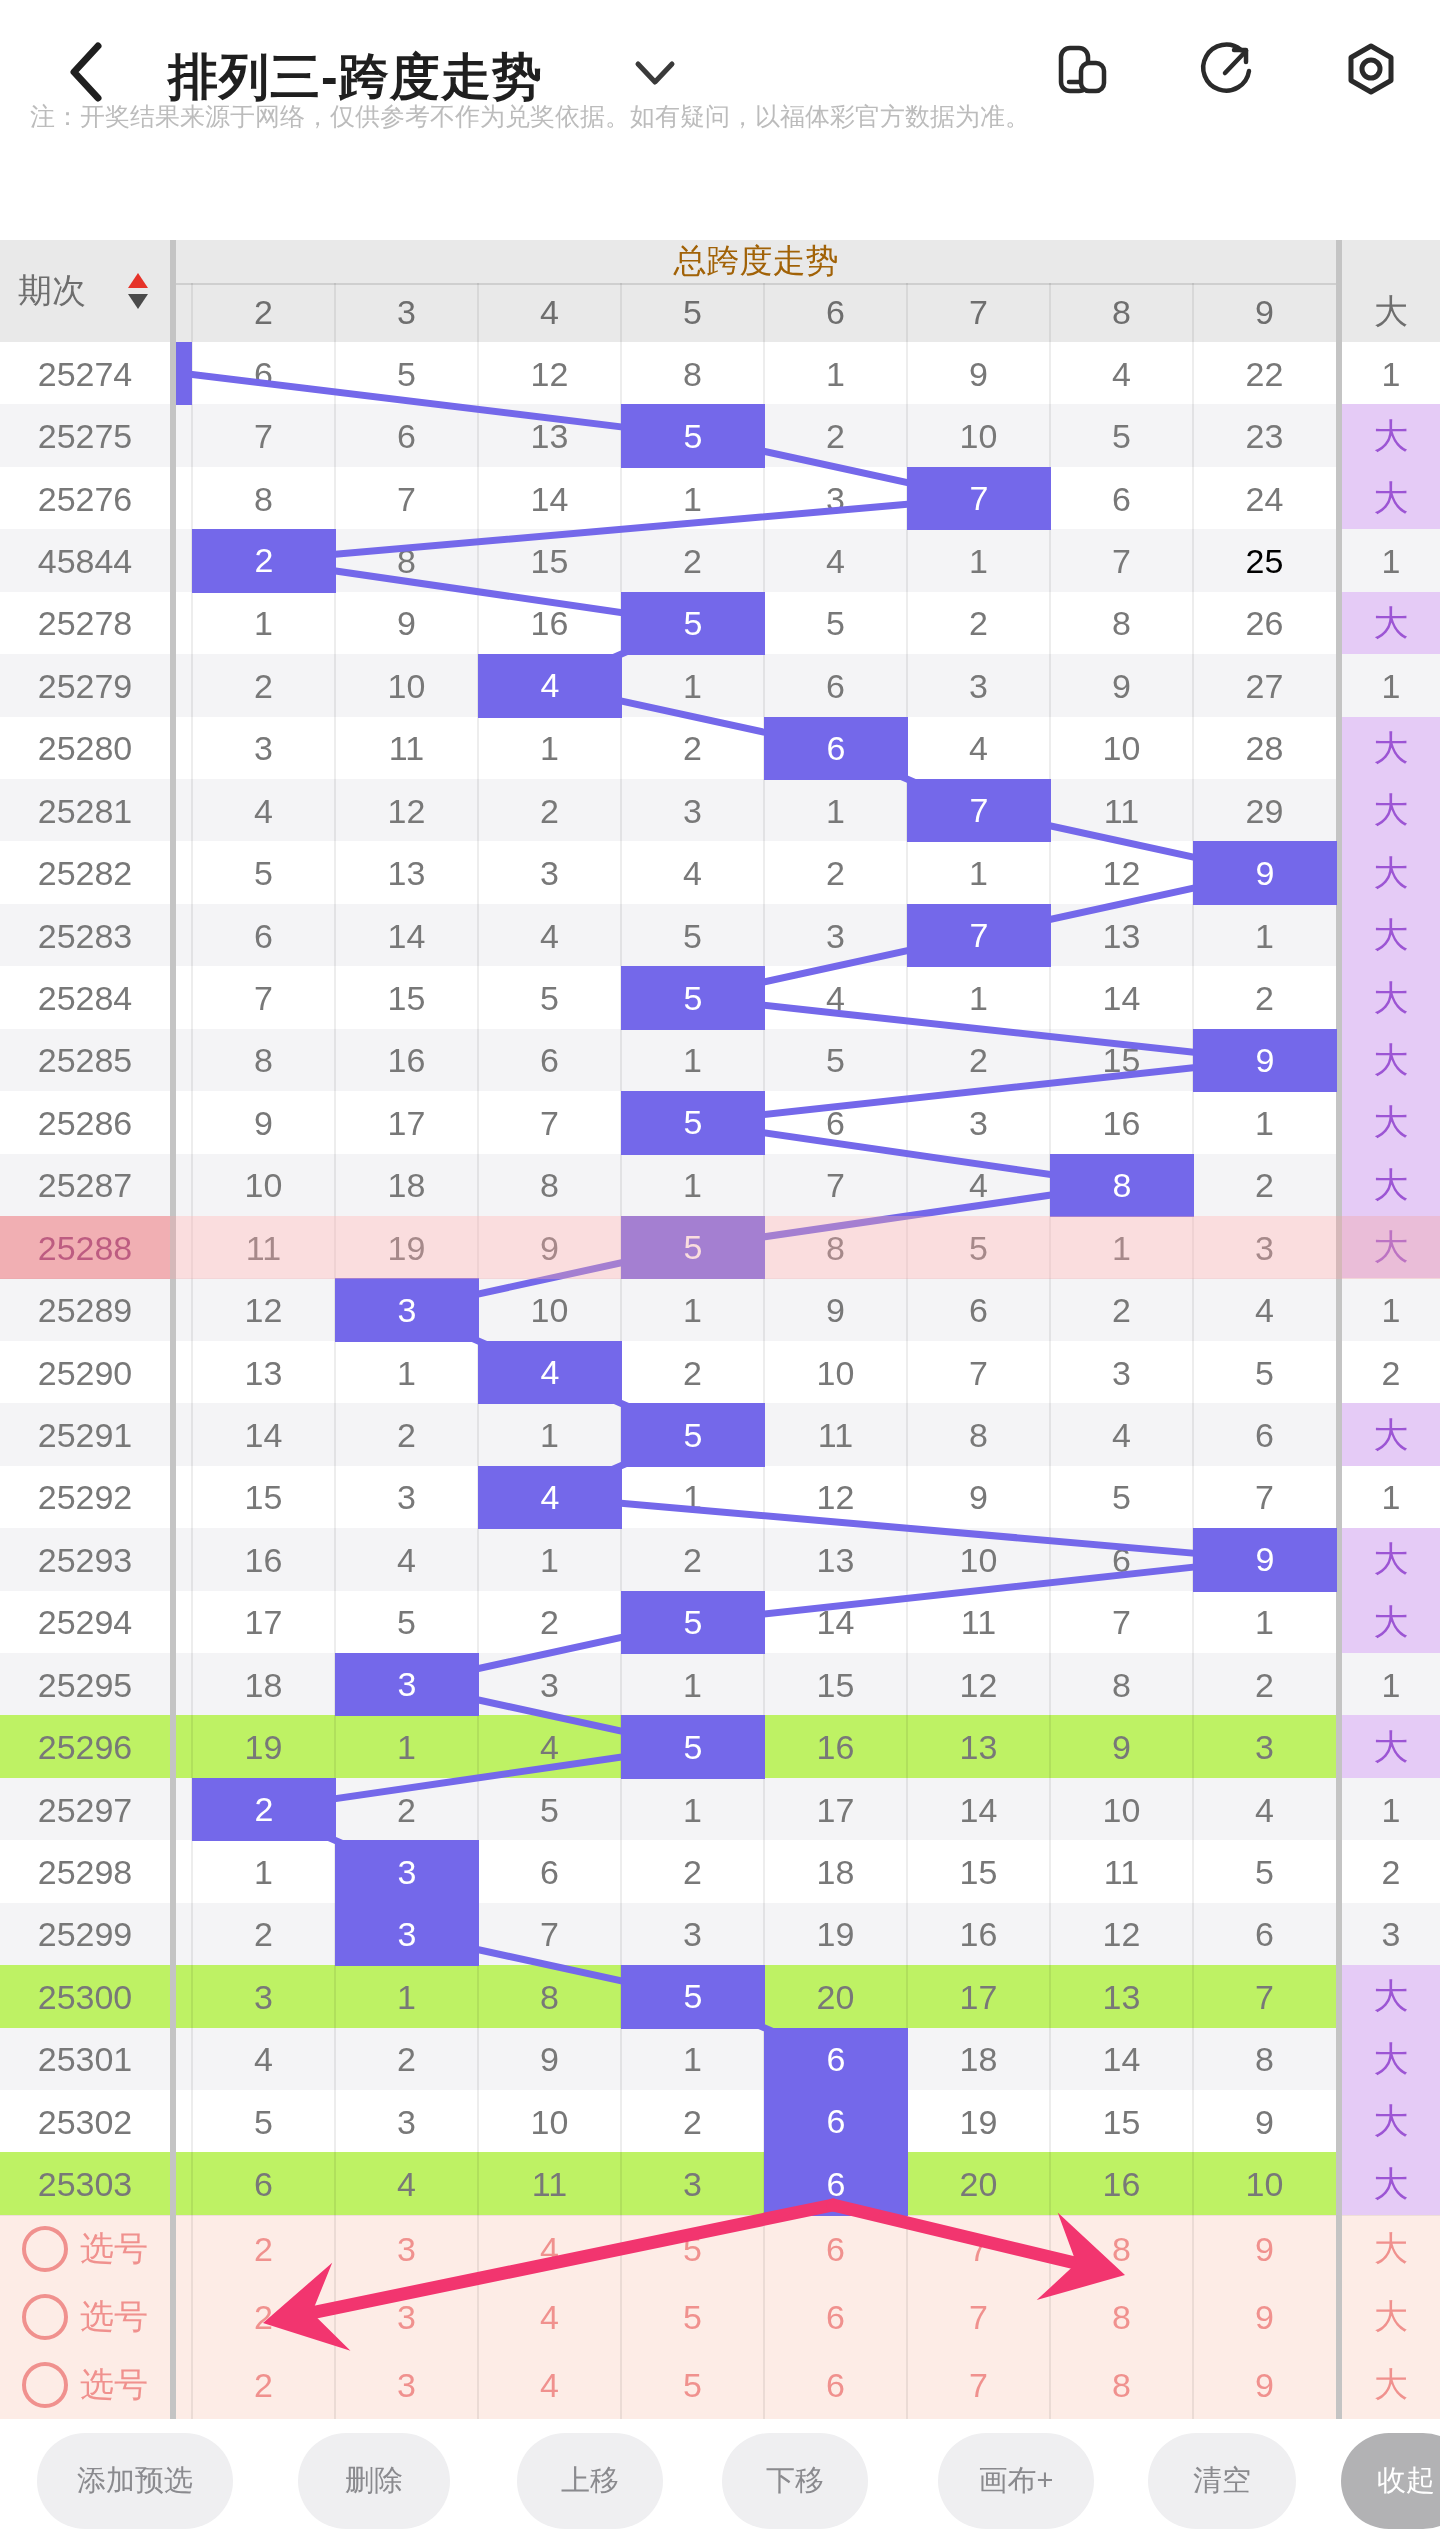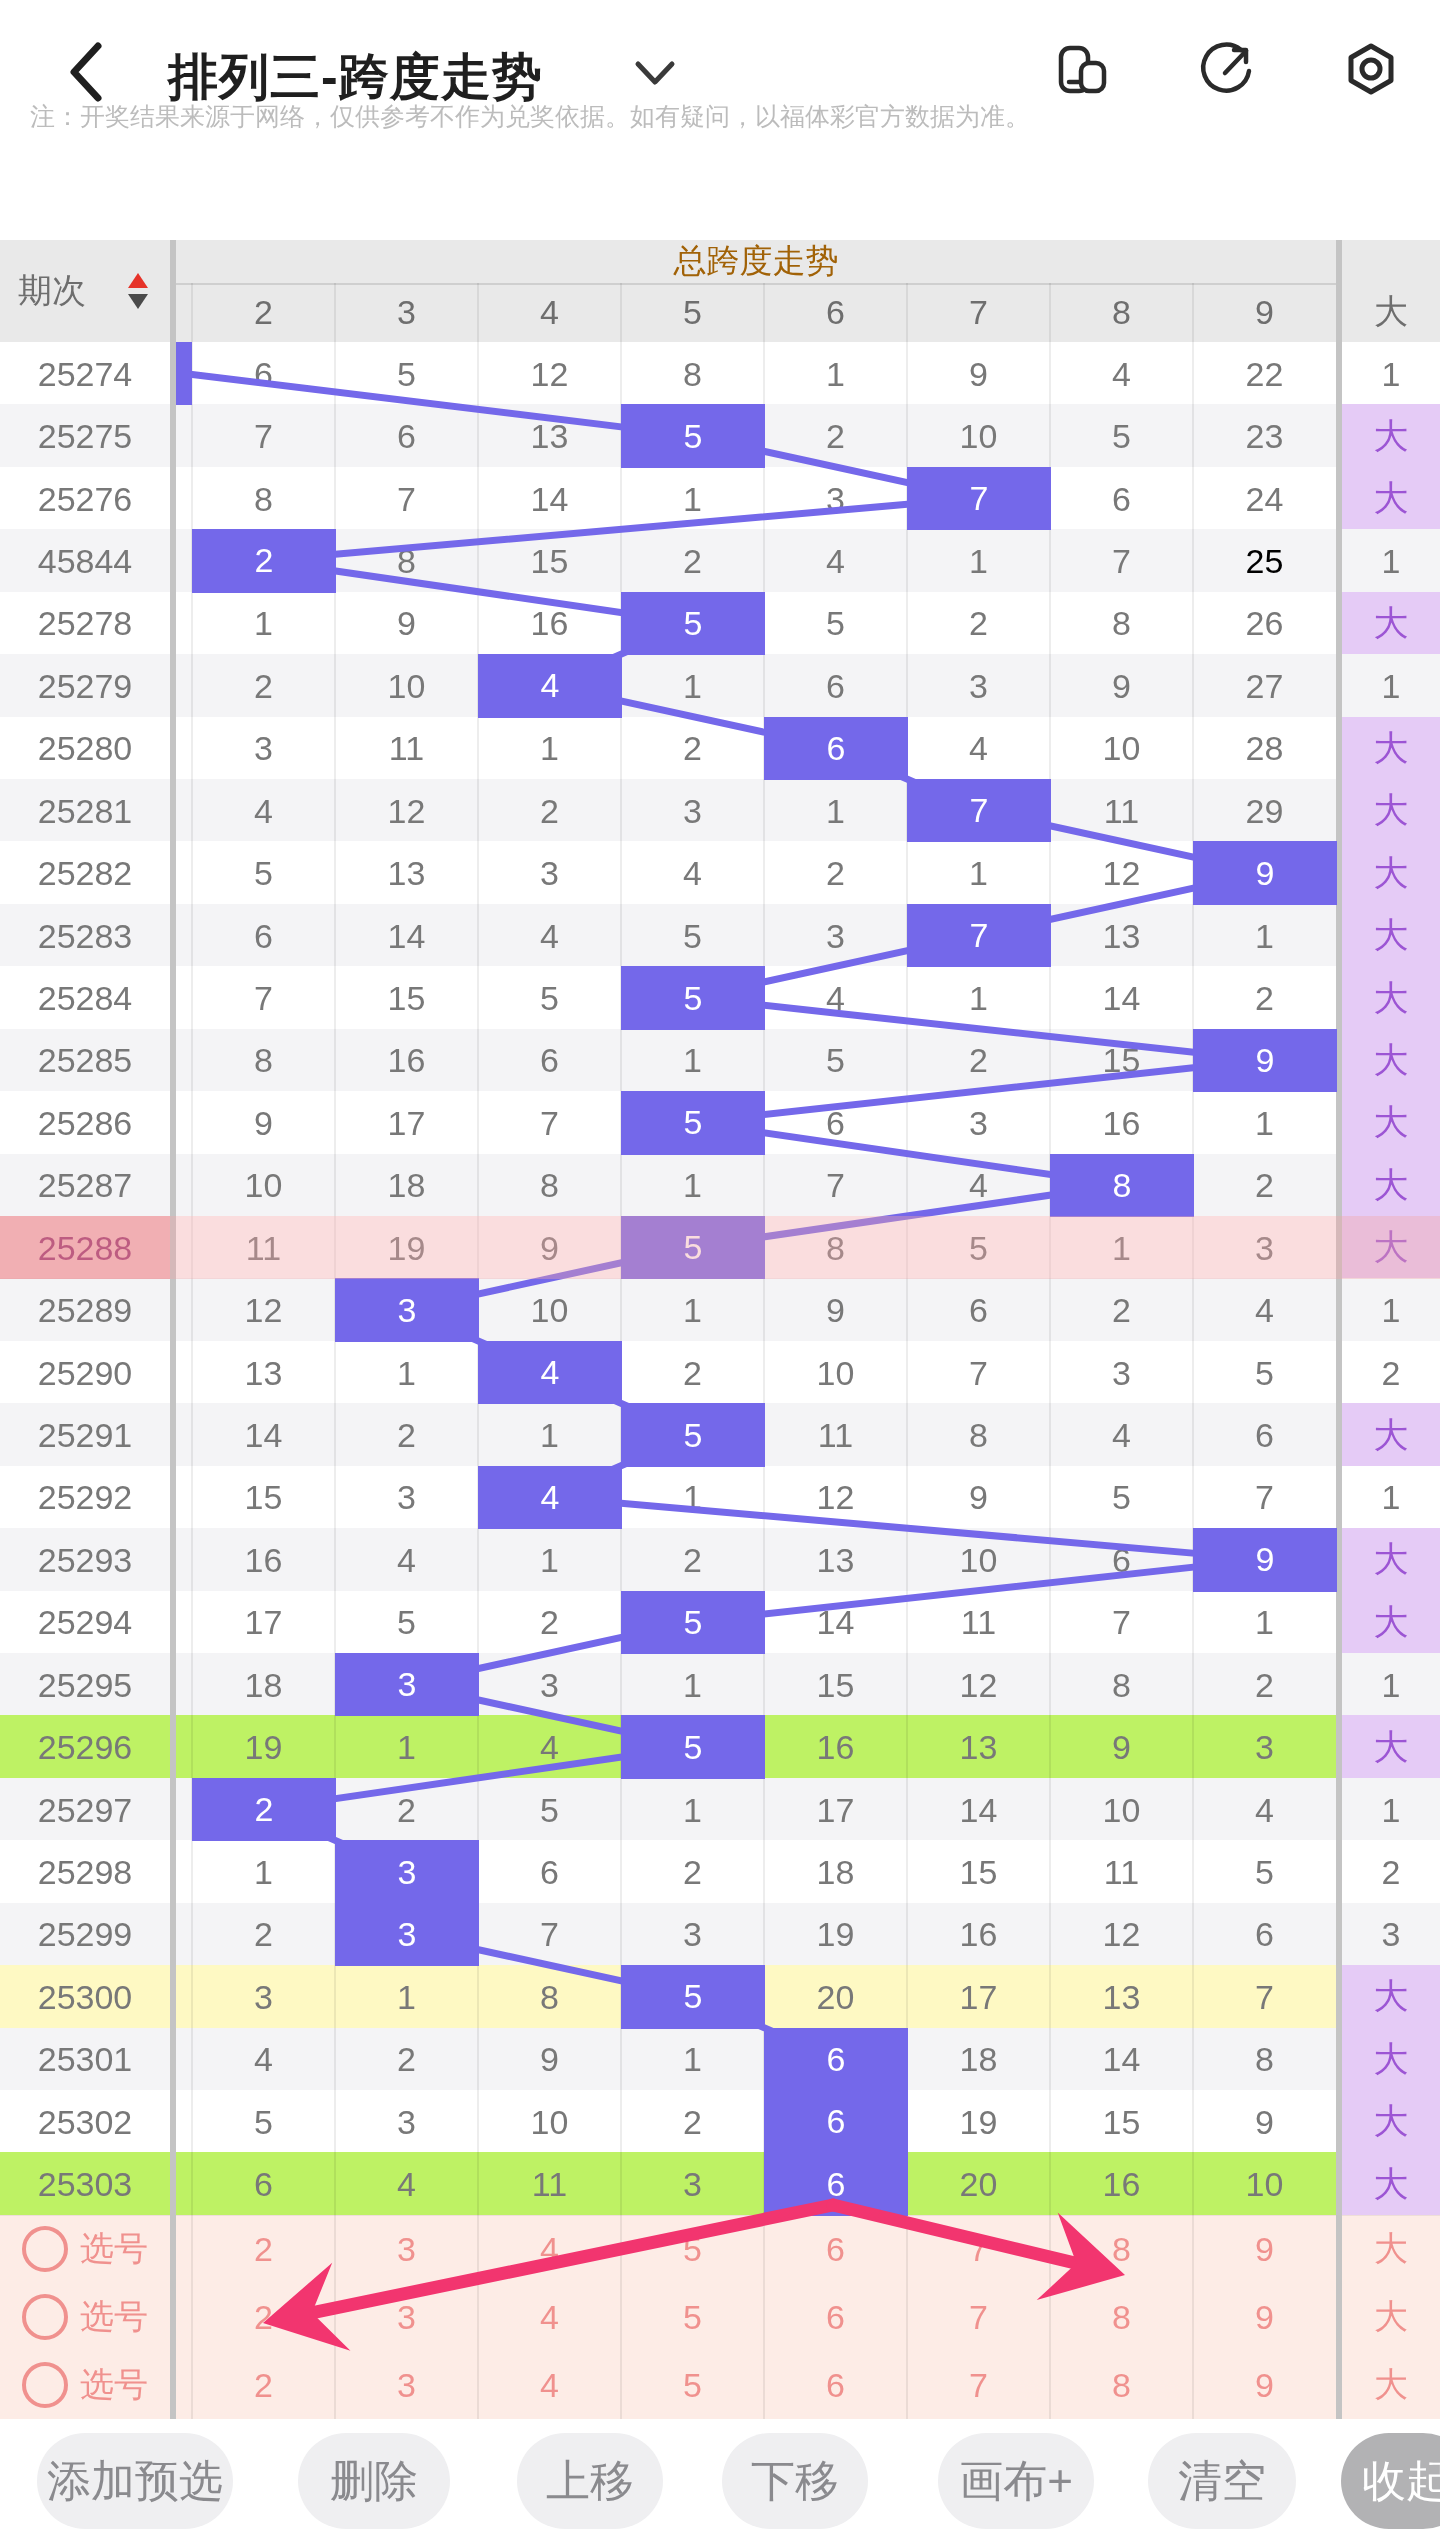--- a/index.html
+++ b/index.html
@@ -7,21 +7,21 @@
        font-family:"Liberation Sans","DejaVu Sans",sans-serif;margin:0 auto;}
   .abs{position:absolute;}
   .appbar{position:absolute;left:0;top:0;width:1440px;height:140px;background:#fff;}
   .title{position:absolute;left:168px;top:44px;font-size:50px;font-weight:700;color:#1f1f1f;letter-spacing:1px;}
   .note{position:absolute;left:30px;top:100px;width:1400px;font-size:25px;color:#bcbcbc;}
   .hitcell{position:absolute;z-index:4;background:#7468ea;display:flex;align-items:center;justify-content:center;
            color:#fff;font-size:34px;}
   .bigcell-hit{position:absolute;background:#e5cbf6;display:flex;align-items:center;justify-content:center;
            color:#9c55d4;font-size:35px;}
   .toolbtn{position:absolute;top:2433px;height:96px;border-radius:48px;background:#efeff1;color:#8a8a8e;
-           font-size:44px;display:flex;align-items:center;justify-content:center;z-index:8;}
+           font-size:29px;display:flex;align-items:center;justify-content:center;z-index:8;}
   .toolbtn.primary{background:#b2b2b4;color:#ffffff;}
   svg{display:block;}
 </style>
 </head>
 <body>
 
 <div id="app">
 
   <div class="appbar">
     <svg class="abs" style="left:64px;top:40px;" width="44" height="64" viewBox="0 0 44 64">
@@ -350,21 +350,21 @@
         <span style="position: absolute; left: 85px; top: 50%; transform: translate(-50%, -50%); font-size: 34px; color: rgb(120, 120, 120);">25299</span>
         <span style="position: absolute; left: 263.5px; top: 50%; transform: translate(-50%, -50%); font-size: 34px; color: rgb(120, 120, 120);">2</span>
         <span style="position: absolute; left: 549.5px; top: 50%; transform: translate(-50%, -50%); font-size: 34px; color: rgb(120, 120, 120);">7</span>
         <span style="position: absolute; left: 692.5px; top: 50%; transform: translate(-50%, -50%); font-size: 34px; color: rgb(120, 120, 120);">3</span>
         <span style="position: absolute; left: 835.5px; top: 50%; transform: translate(-50%, -50%); font-size: 34px; color: rgb(120, 120, 120);">19</span>
         <span style="position: absolute; left: 978.5px; top: 50%; transform: translate(-50%, -50%); font-size: 34px; color: rgb(120, 120, 120);">16</span>
         <span style="position: absolute; left: 1121.5px; top: 50%; transform: translate(-50%, -50%); font-size: 34px; color: rgb(120, 120, 120);">12</span>
         <span style="position: absolute; left: 1264.5px; top: 50%; transform: translate(-50%, -50%); font-size: 34px; color: rgb(120, 120, 120);">6</span>
         <span style="position: absolute; left: 1391px; top: 50%; transform: translate(-50%, -50%); font-size: 34px; color: rgb(120, 120, 120);">3</span>
       </div>
-      <div class="abs" style="left: 0px; top: 1965.18px; width: 1440px; height: 63.43px; background: #fef9c3; z-index: 1; border-bottom: 1px solid rgba(0, 0, 0, 0.035);">
+      <div class="abs" style="left: 0px; top: 1965.18px; width: 1440px; height: 63.43px; background: #bef264; z-index: 1; border-bottom: 1px solid rgba(0, 0, 0, 0.035);">
         <span style="position: absolute; left: 85px; top: 50%; transform: translate(-50%, -50%); font-size: 34px; color: rgb(120, 120, 120);">25300</span>
         <span style="position: absolute; left: 263.5px; top: 50%; transform: translate(-50%, -50%); font-size: 34px; color: rgb(120, 120, 120);">3</span>
         <span style="position: absolute; left: 406.5px; top: 50%; transform: translate(-50%, -50%); font-size: 34px; color: rgb(120, 120, 120);">1</span>
         <span style="position: absolute; left: 549.5px; top: 50%; transform: translate(-50%, -50%); font-size: 34px; color: rgb(120, 120, 120);">8</span>
         <span style="position: absolute; left: 835.5px; top: 50%; transform: translate(-50%, -50%); font-size: 34px; color: rgb(120, 120, 120);">20</span>
         <span style="position: absolute; left: 978.5px; top: 50%; transform: translate(-50%, -50%); font-size: 34px; color: rgb(120, 120, 120);">17</span>
         <span style="position: absolute; left: 1121.5px; top: 50%; transform: translate(-50%, -50%); font-size: 34px; color: rgb(120, 120, 120);">13</span>
         <span style="position: absolute; left: 1264.5px; top: 50%; transform: translate(-50%, -50%); font-size: 34px; color: rgb(120, 120, 120);">7</span>
         <div class="bigcell-hit" style="left: 1342px; top: 0px; width: 98px; height: 100%;">大</div>
       </div>

